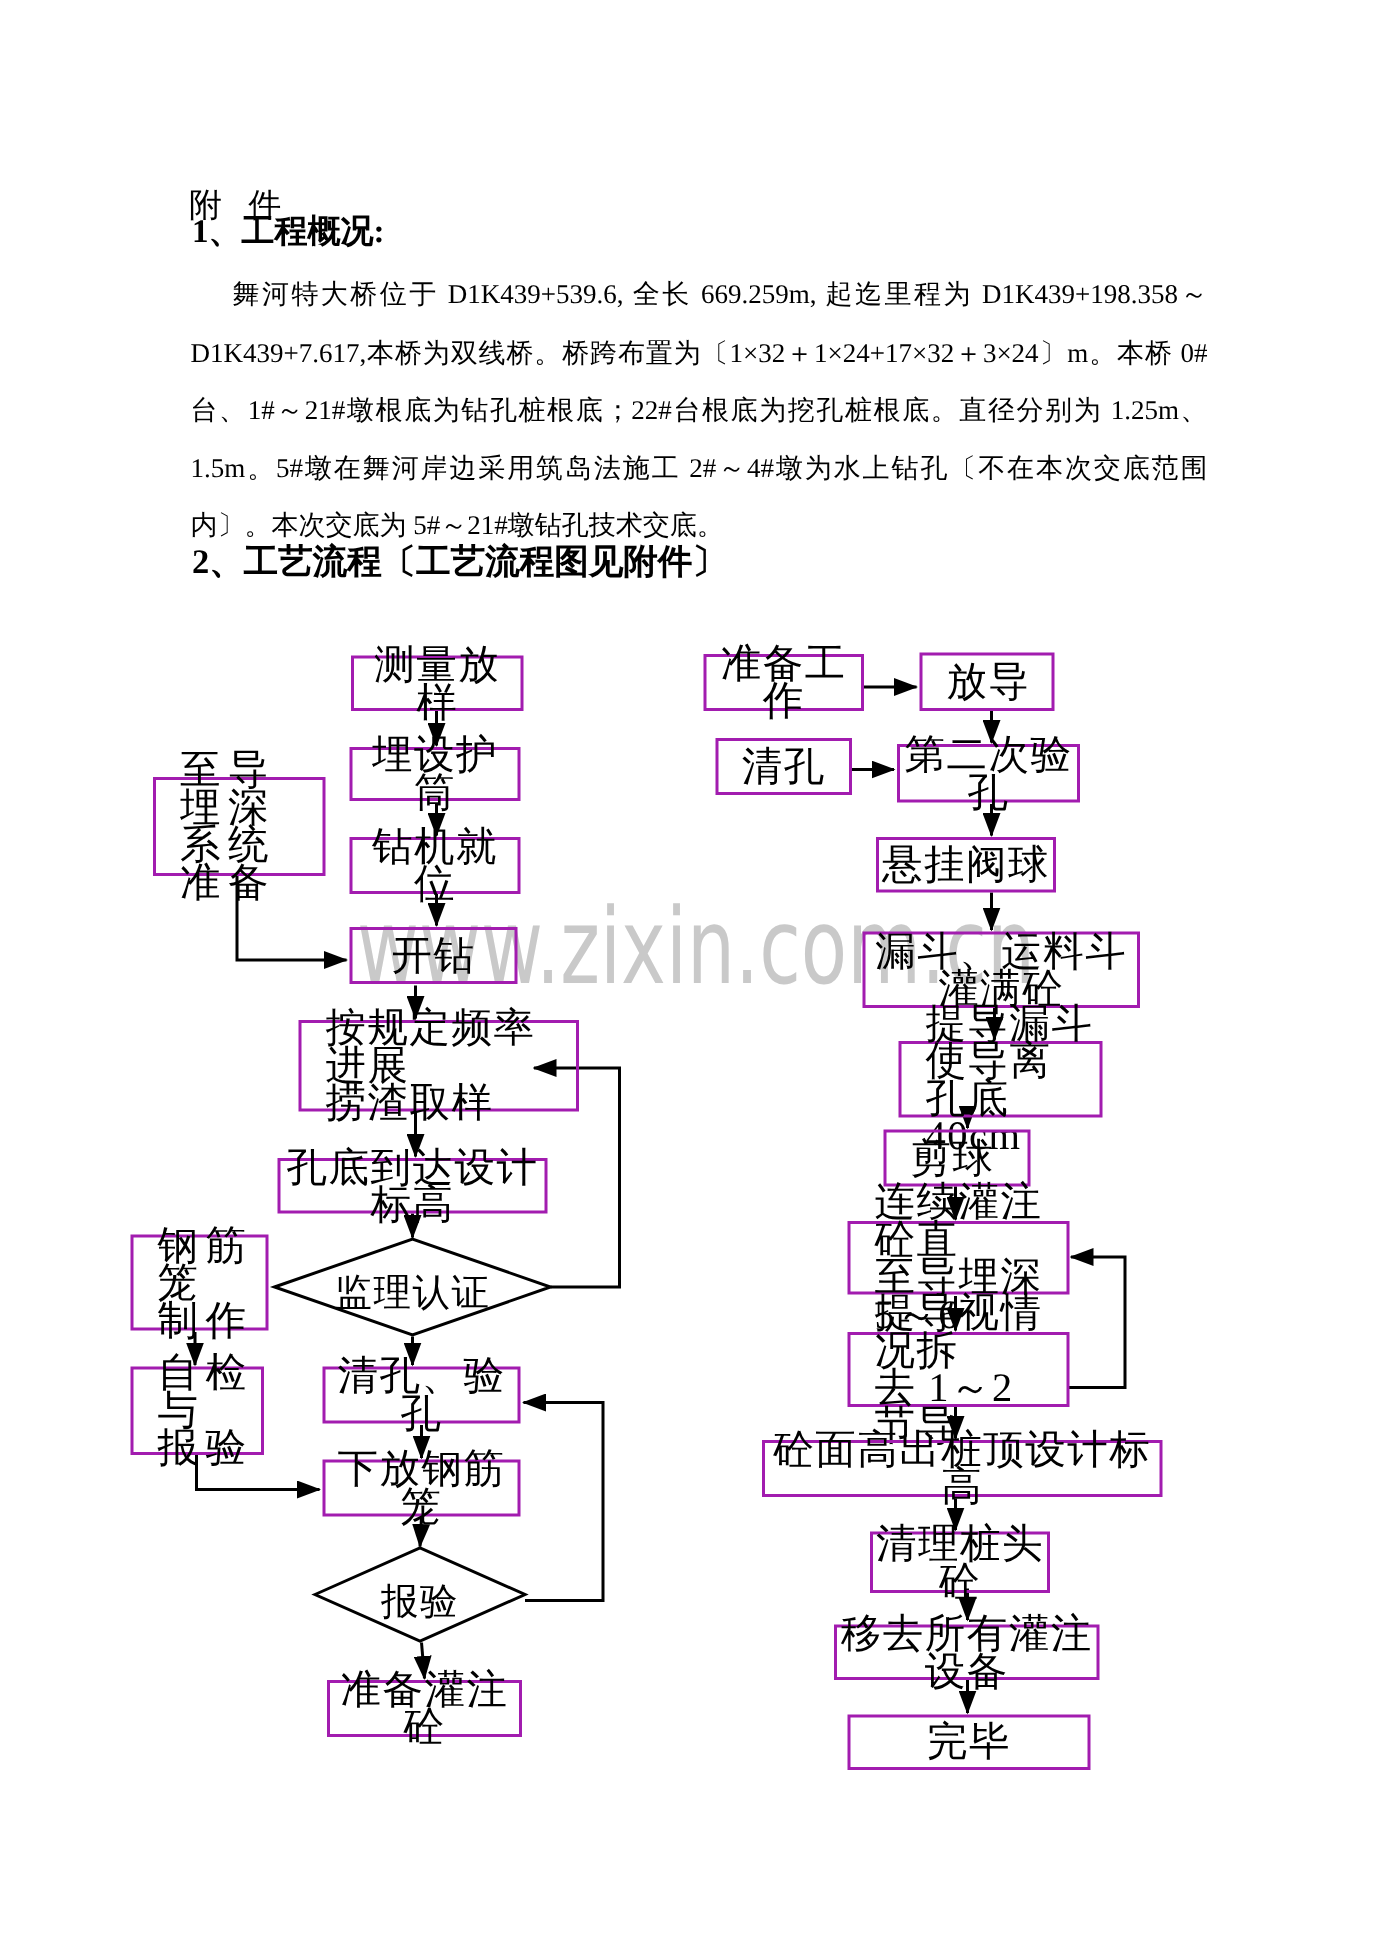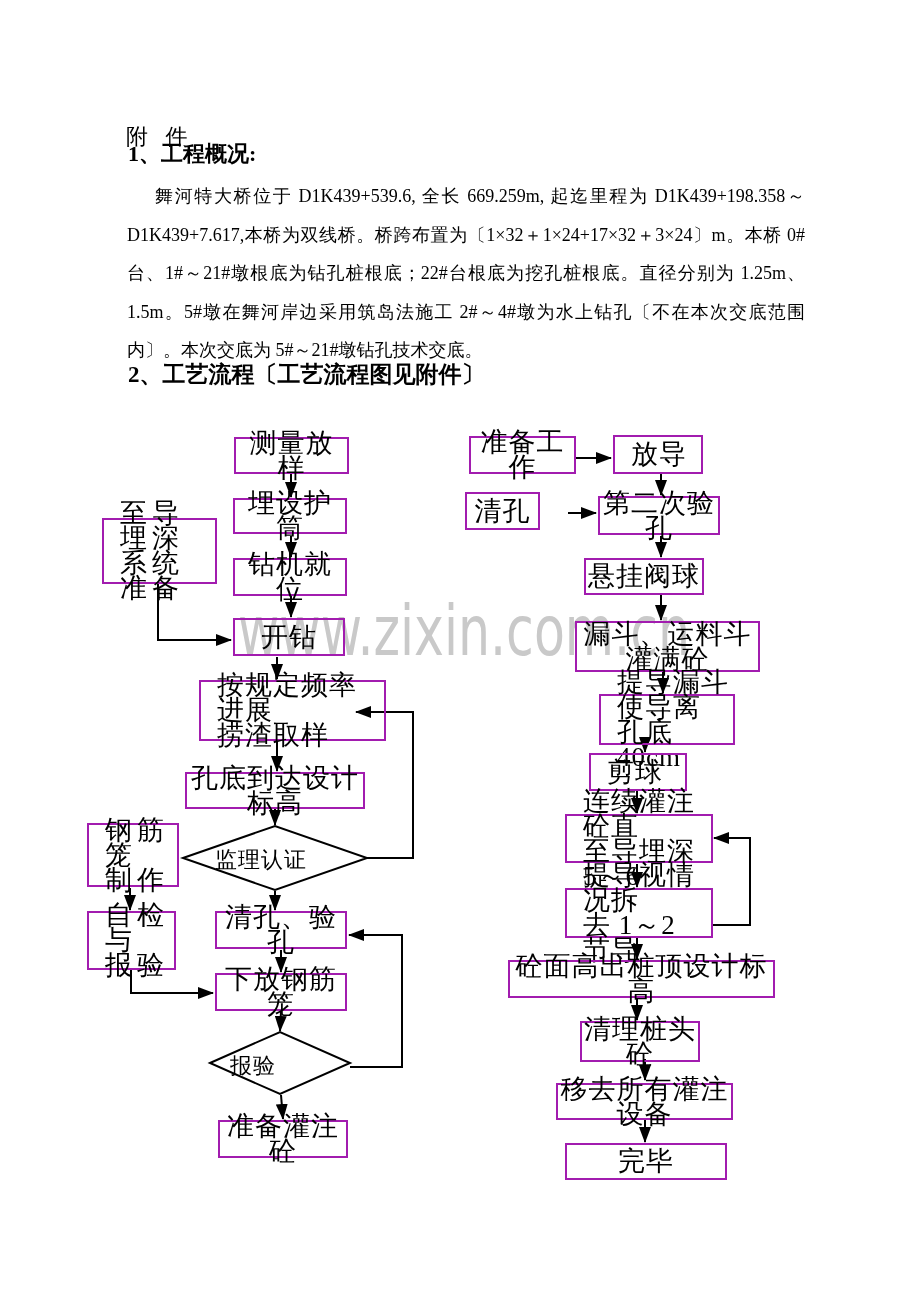--- a/index.html
+++ b/index.html
@@ -22,21 +22,21 @@
   .conn-layer{left:0;top:0;z-index:2;}
   .node{
     position:absolute;border:2px solid #a21caf;box-sizing:border-box;
     display:flex;align-items:center;justify-content:center;
     font-size:27px;line-height:25px;text-align:center;
     white-space:pre-line;background:transparent;z-index:3;letter-spacing:1px;
   }
   .la{justify-content:flex-start;text-align:left;padding-left:16px;padding-right:3px;}
   .sp{letter-spacing:5px;}
   .dlabel{
-    position:absolute;z-index:3;font-size:22px;
+    position:absolute;z-index:3;font-size:25px;text-align:center;
     white-space:pre-line;letter-spacing:1px;
   }
 </style>
 </head>
 <body>
 
 <svg class="abs wm-layer" width="920" height="1302">
   <text x="238" y="655" font-size="70" textLength="452" lengthAdjust="spacingAndGlyphs" font-family="DejaVu Sans, Liberation Sans, sans-serif" fill="#c9c9c9">www.zixin.com.cn</text>
 </svg>
 
@@ -103,21 +103,21 @@
 制作</div>
 <div class="node la sp" style="left:87px;top:911px;width:89px;height:59px">自检与
 报验</div>
 <div class="node" style="left:215px;top:911px;width:132px;height:38px">清孔、验孔</div>
 <div class="node" style="left:215px;top:973px;width:132px;height:38px">下放钢筋笼</div>
 <div class="dlabel" style="left:230px;top:1051px;width:100px">报验</div>
 <div class="node" style="left:218px;top:1120px;width:130px;height:38px">准备灌注砼</div>
 
 <div class="node" style="left:469px;top:436px;width:107px;height:38px">准备工作</div>
 <div class="node la" style="left:613px;top:435px;width:90px;height:39px">放导</div>
-<div class="node" style="left:465px;top:492px;width:75px;height:38px">清孔</div>
+<div class="node" style="left:477px;top:492px;width:91px;height:38px">清孔</div>
 <div class="node" style="left:598px;top:496px;width:122px;height:39px">第二次验孔</div>
 <div class="node" style="left:584px;top:558px;width:120px;height:37px">悬挂阀球</div>
 <div class="node" style="left:575px;top:621px;width:185px;height:51px">漏斗、运料斗灌满砼</div>
 <div class="node la" style="left:599px;top:694px;width:136px;height:51px">提导漏斗使导离
 孔底 40cm</div>
 <div class="node la" style="left:589px;top:753px;width:98px;height:38px">剪球</div>
 <div class="node la" style="left:565px;top:814px;width:148px;height:49px">连续灌注砼直
 至导埋深 5～6</div>
 <div class="node la" style="left:565px;top:888px;width:148px;height:50px">提导视情况拆
 去 1～2 节导</div>

